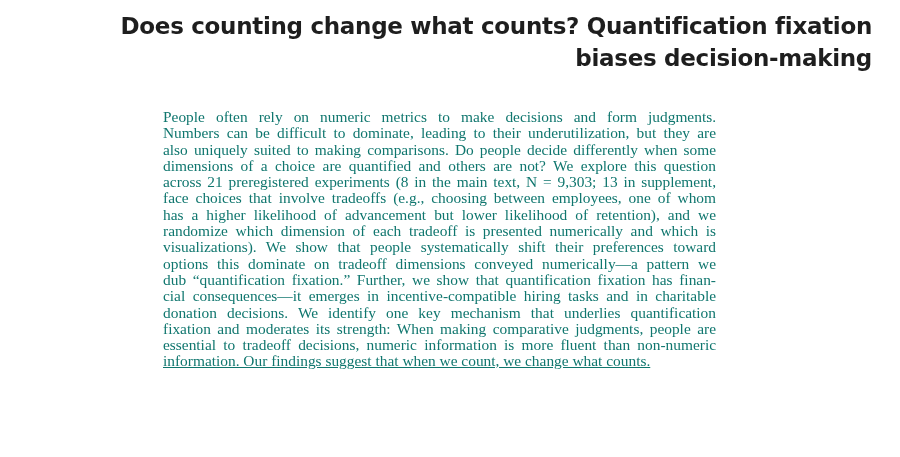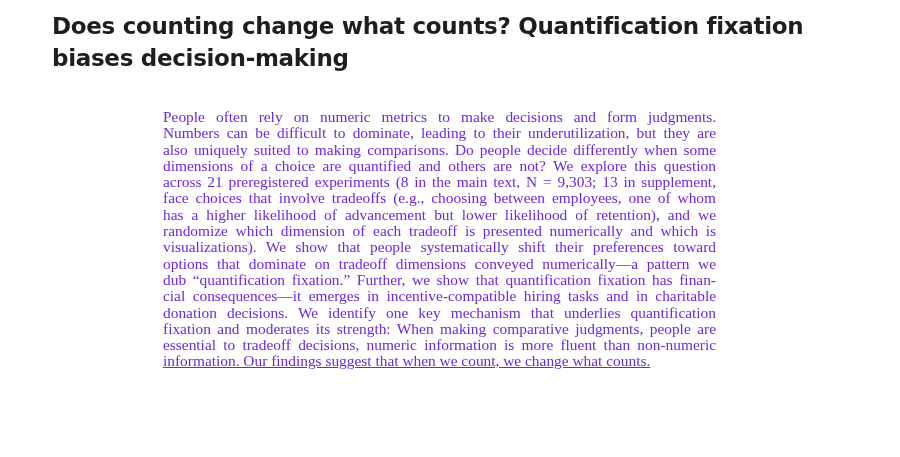--- a/index.html
+++ b/index.html
@@ -18,30 +18,31 @@
       left: 52px;
       top: 10px;
       width: 820px;
       margin: 0;
       font-family: "DejaVu Sans", sans-serif;
       font-weight: bold;
       font-size: 23px;
       line-height: 32px;
       color: #1e1e1e;
       letter-spacing: -0.3px;
+      text-align: right;
     }
     .abstract {
       position: absolute;
       left: 163px;
       top: 109px;
       width: 553px;
       font-family: "Liberation Serif", serif;
       font-size: 15.4px;
       line-height: 16.3px;
-      color: #6d28d9;
+      color: #0f766e;
     }
     .abstract .line {
       display: block;
       white-space: nowrap;
       text-align: justify;
       text-align-last: justify;
       height: 16.3px;
     }
     .abstract .line.last {
       text-align-last: left;
@@ -59,20 +60,20 @@
 <div class="abstract">
   <span class="line">People often rely on numeric metrics to make decisions and form judgments.</span>
   <span class="line">Numbers can be difficult to dominate, leading to their underutilization, but they are</span>
   <span class="line">also uniquely suited to making comparisons. Do people decide differently when some</span>
   <span class="line">dimensions of a choice are quantified and others are not? We explore this question</span>
   <span class="line">across 21 preregistered experiments (8 in the main text, N = 9,303; 13 in supplement,</span>
   <span class="line">face choices that involve tradeoffs (e.g., choosing between employees, one of whom</span>
   <span class="line">has a higher likelihood of advancement but lower likelihood of retention), and we</span>
   <span class="line">randomize which dimension of each tradeoff is presented numerically and which is</span>
   <span class="line">visualizations). We show that people systematically shift their preferences toward</span>
-  <span class="line">options that dominate on tradeoff dimensions conveyed numerically—a pattern we</span>
+  <span class="line">options this dominate on tradeoff dimensions conveyed numerically—a pattern we</span>
   <span class="line">dub “quantification fixation.” Further, we show that quantification fixation has finan-</span>
   <span class="line">cial consequences—it emerges in incentive-compatible hiring tasks and in charitable</span>
   <span class="line">donation decisions. We identify one key mechanism that underlies quantification</span>
   <span class="line">fixation and moderates its strength: When making comparative judgments, people are</span>
   <span class="line">essential to tradeoff decisions, numeric information is more fluent than non-numeric</span>
   <span class="line last">information. Our findings suggest that when we count, we change what counts.</span>
 </div>
 
 </body></html>

